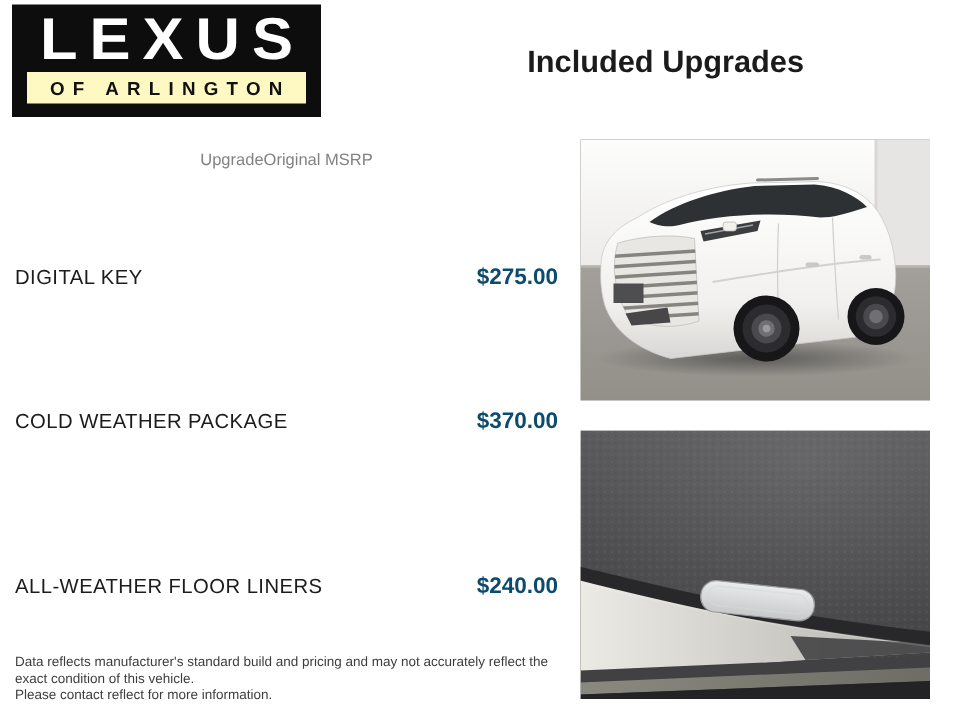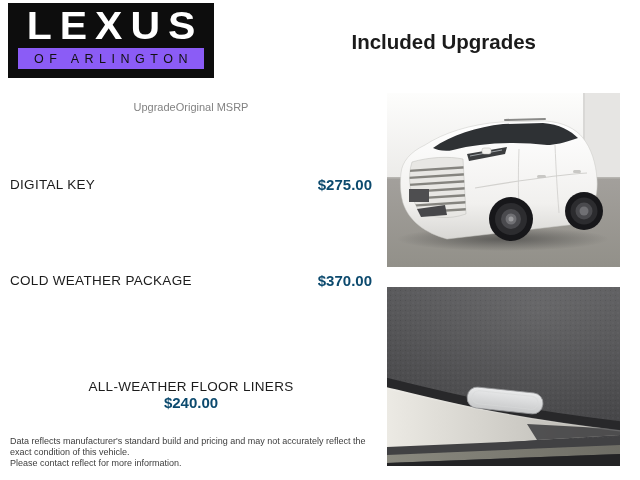--- a/index.html
+++ b/index.html
@@ -9,42 +9,42 @@
 
   
   .logo { position:absolute; left:8px; top:3px; width:206px; height:75px; background:#0d0d0d; }
   .logo-brand {
     position:absolute; left:0; top:2px; width:206px; height:42px;
     display:flex; align-items:center; justify-content:center;
     color:#ffffff; font-weight:bold; font-size:41px; letter-spacing:8px; padding-left:8px;
     transform:scaleY(0.96);
   }
   .logo-sub {
-    position:absolute; left:10px; top:45px; width:186px; height:21px; background:#8b5cf6;
+    position:absolute; left:10px; top:45px; width:186px; height:21px; background:#fef9c3;
     display:flex; align-items:center; justify-content:center;
-    color:#111111; font-size:12.5px; font-weight:400; letter-spacing:5.5px; padding-left:5px;
+    color:#111111; font-size:12.5px; font-weight:700; letter-spacing:5.5px; padding-left:5px;
   }
 
   
   .title {
     position:absolute; top:30px; right:20px;
     font-size:20.5px; font-weight:700; color:#1b1b1b;
   }
 
   
   .col-headers {
     position:absolute; left:10px; top:100px; width:362px; height:14px;
     display:flex; justify-content:center; align-items:center;
     font-size:11px; color:#828282;
   }
   .row {
     position:absolute; left:10px; width:362px; height:22px;
     display:flex; justify-content:space-between; align-items:center;
   }
-  .row-1 { top:173px;gap:16px; } .row-2 { top:269px; } .row-3 { top:379px;flex-direction:column; }
+  .row-1 { top:173px;gap:16px; } .row-2 { top:269px; } .row-3 { top:379px; }
   .item-name { font-size:13.5px; color:#1c1c1c; letter-spacing:0.3px; }
   .item-price { font-size:15px; font-weight:bold; color:#0c4a6e; }
 
   
   .photo { position:absolute; left:387px; overflow:hidden; background:#9a9894; }
   .photo-vehicle { top:93px; width:233px; height:174px; }
   .photo-liner   { top:287px; width:233px; height:179px; }
   .photo svg { display:block; width:100%; height:100%; }
 
   

